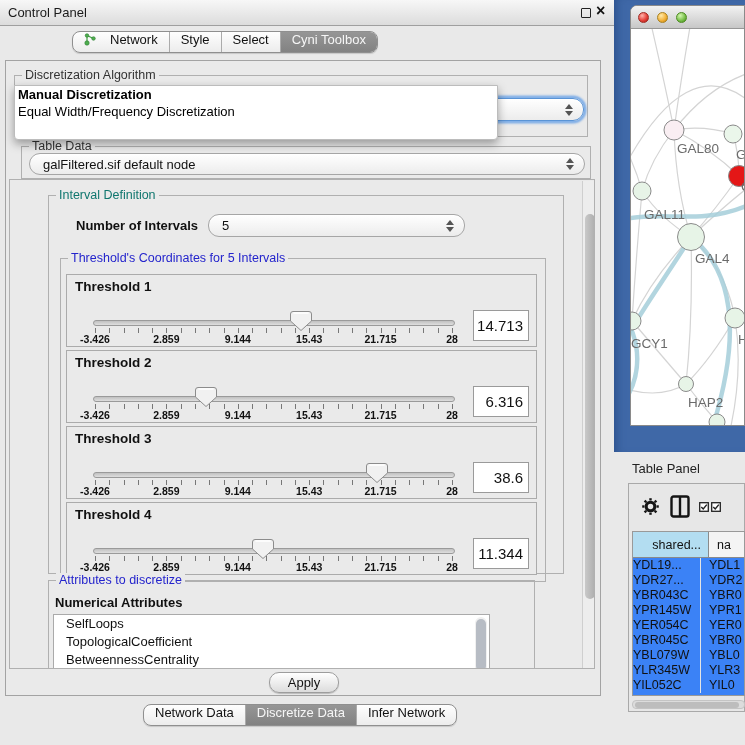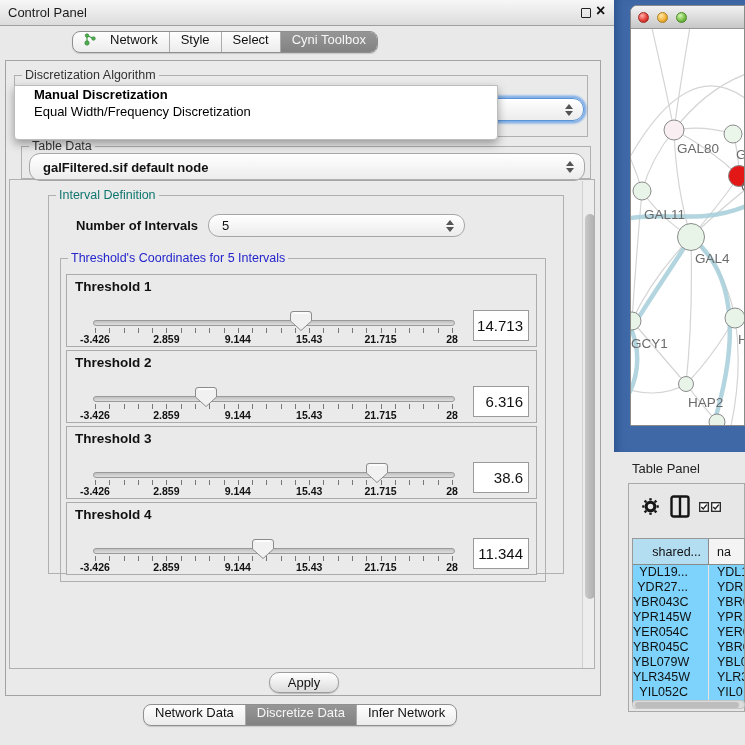--- a/index.html
+++ b/index.html
@@ -33,21 +33,21 @@
   .combo .arrows { position:absolute; right:10px; top:50%; transform:translateY(-50%);
     display:flex; flex-direction:column; gap:2px; }
   .combo .arrows i { display:block; width:0; height:0; border-left:4px solid transparent; border-right:4px solid transparent; }
   .combo .arrows i.up { border-bottom:5px solid #555; }
   .combo .arrows i.dn { border-top:5px solid #555; }
   .combo.focused { border-color:#5a94d6; box-shadow:0 0 2px 2.5px rgba(110,165,230,.85), inset 0 1px 0 #fff; }
 
   .popup { left:13px; top:84px; width:484px; height:55px; background:#fff; border:1px solid #bcbcbc;
     border-radius:0 0 4px 4px; box-shadow:0 4px 10px rgba(0,0,0,.35); z-index:40; font-size:13px; }
   .popup .ph { text-align:center; color:#b9b9b9; padding-top:3px; height:18px; }
-  .popup .it { padding:1px 2px 0 19px; height:17px; color:#000; }
+  .popup .it { padding:1px 2px 0 3px; height:17px; color:#000; }
   .popup .it.b { font-weight:bold; }
 
   .viewport { left:8px; top:178px; width:586px; height:490px; border:1px solid #b0b0b0; overflow:hidden; }
 
   .bold-label { font-weight:bold; font-size:13px; }
 
   .thr-panel { position:absolute; left:5px; width:471px; height:73px; border:1px solid #ababab; background:#eaeaea; }
   .thr-label { position:absolute; left:8px; top:4px; font-weight:bold; font-size:13.5px; }
   .thr-track { position:absolute; left:26px; top:45px; width:362px; height:6px; border-radius:3px;
     background:linear-gradient(#c0c0c0,#dedede); border:1px solid #9a9a9a; }
@@ -82,28 +82,28 @@
   .light.red { background:radial-gradient(circle at 35% 30%, #ffb3ab, #e5423a 55%, #a81510); border:.5px solid #9e2b24;}
   .light.yellow { background:radial-gradient(circle at 35% 30%, #ffe9a8, #f3b33d 55%, #c77f00); border:.5px solid #a8811f;}
   .light.green { background:radial-gradient(circle at 35% 30%, #d4f7b0, #7cc24f 55%, #3f8a13); border:.5px solid #4d8a22;}
   .net-canvas { width:115px; height:397px; background:#fff; }
 
   .tp { left:614px; top:452px; width:131px; height:293px; background:#e9e9e9; }
   .tp-title { position:absolute; left:18px; top:9px; font-size:13px; color:#222; }
   .tp-content { position:absolute; left:14px; top:31px; width:117px; height:229px;
     border:1px solid #a9a9a9; background:#e7e7e7; }
   .tp-icon { position:absolute; }
-  .tp-table { position:absolute; left:3px; top:54px; width:113px; height:165px; background:#7dd3fc;
+  .tp-table { position:absolute; left:3px; top:47px; width:113px; height:165px; background:#3b82f6;
     border:1px solid #999; overflow:hidden; }
   .tp-header { display:flex; height:26px; border-bottom:1px solid #8a8a8a; font-size:12.5px; }
   .tp-h1 { width:76px; background:#b3ddf1; border-right:1px solid #8a8a8a; text-align:right;
     padding:6px 7px 0 0; overflow:hidden; white-space:nowrap; }
   .tp-h2 { flex:1; background:#f4f4f4; padding:6px 0 0 8px; overflow:hidden; white-space:nowrap; }
   .tp-row { display:flex; height:15px; font-size:12.5px; }
-  .tp-c1 { width:76px; text-align:right; padding-right:20px; border-right:1px solid #e4e4e4;
+  .tp-c1 { width:68px; text-align:right; padding-right:20px; border-right:1px solid #e4e4e4;
     overflow:hidden; white-space:nowrap; }
   .tp-c2 { flex:1; padding-left:8px; overflow:hidden; white-space:nowrap; }
   .h-scroll { position:absolute; left:3px; top:216px; width:113px; height:9px; background:#dcdcdc;
     border-radius:4px; border:1px solid #c4c4c4; }
   .h-thumb { position:absolute; left:2px; top:1px; width:104px; height:5.5px; border-radius:3px; background:#bdbdbd; }
 </style>
 </head>
 <body>
 
 <div class="abs cp-titlebar">
@@ -150,21 +150,21 @@
     </div>
   </div>
 
   <div class="abs popup" style="left:8px; top:24px;">
     <div class="it b">Manual Discretization</div>
     <div class="it">Equal Width/Frequency Discretization</div>
   </div>
 
   <div class="groupbox" style="left:15px; top:85px; width:570px; height:33px;">
     <span class="group-title t-dark">Table Data</span>
-    <div class="combo" style="left:7px; top:6px; width:556px; height:28px;font-weight:bold;">
+    <div class="combo" style="left:7px; top:6px; width:556px; height:22px;">
       <span>galFiltered.sif default node</span>
       <span class="arrows">
           <i class="up"></i>
           <i class="dn"></i>
         </span>
     </div>
   </div>
 
   <div class="abs viewport" style="left:3px; top:118px;">
 
@@ -343,20 +343,32 @@
               <div class="tick-lab" style="left: 145.8px;">9.144</div>
               <div class="tick-lab" style="left: 217.2px;">15.43</div>
               <div class="tick-lab" style="left: 288.6px;">21.715</div>
               <div class="tick-lab" style="left: 360px;">28</div>
               <div class="thr-value">11.344</div>
             </div>
           </div>
       </div>
     </div>
 
+    <div class="groupbox" style="left:38px; top:400px; width:487px; height:115px;">
+      <span class="group-title t-blue">Attributes to discretize</span>
+      <span class="abs bold-label" style="left:6px; top:14px;">Numerical Attributes</span>
+      <div class="list-box" style="left:4px; top:33px; width:437px; height:80px;" id="attr-list">
+        <div class="mini-scroll" style="height:74px;">
+          <div class="mini-thumb" style="height:52px;"></div>
+        </div>
+      <div class="list-item">SelfLoops</div>
+          <div class="list-item">TopologicalCoefficient</div>
+          <div class="list-item">BetweennessCentrality</div>
+        </div>
+    </div>
 
     <div class="v-scrollbar">
       <div class="v-thumb"></div>
     </div>
   </div>
 
   <div class="abs apply-btn" style="left:263px; top:611px;">Apply</div>
 </div>
 
 <div class="abs" style="left:143px; top:704px;">

